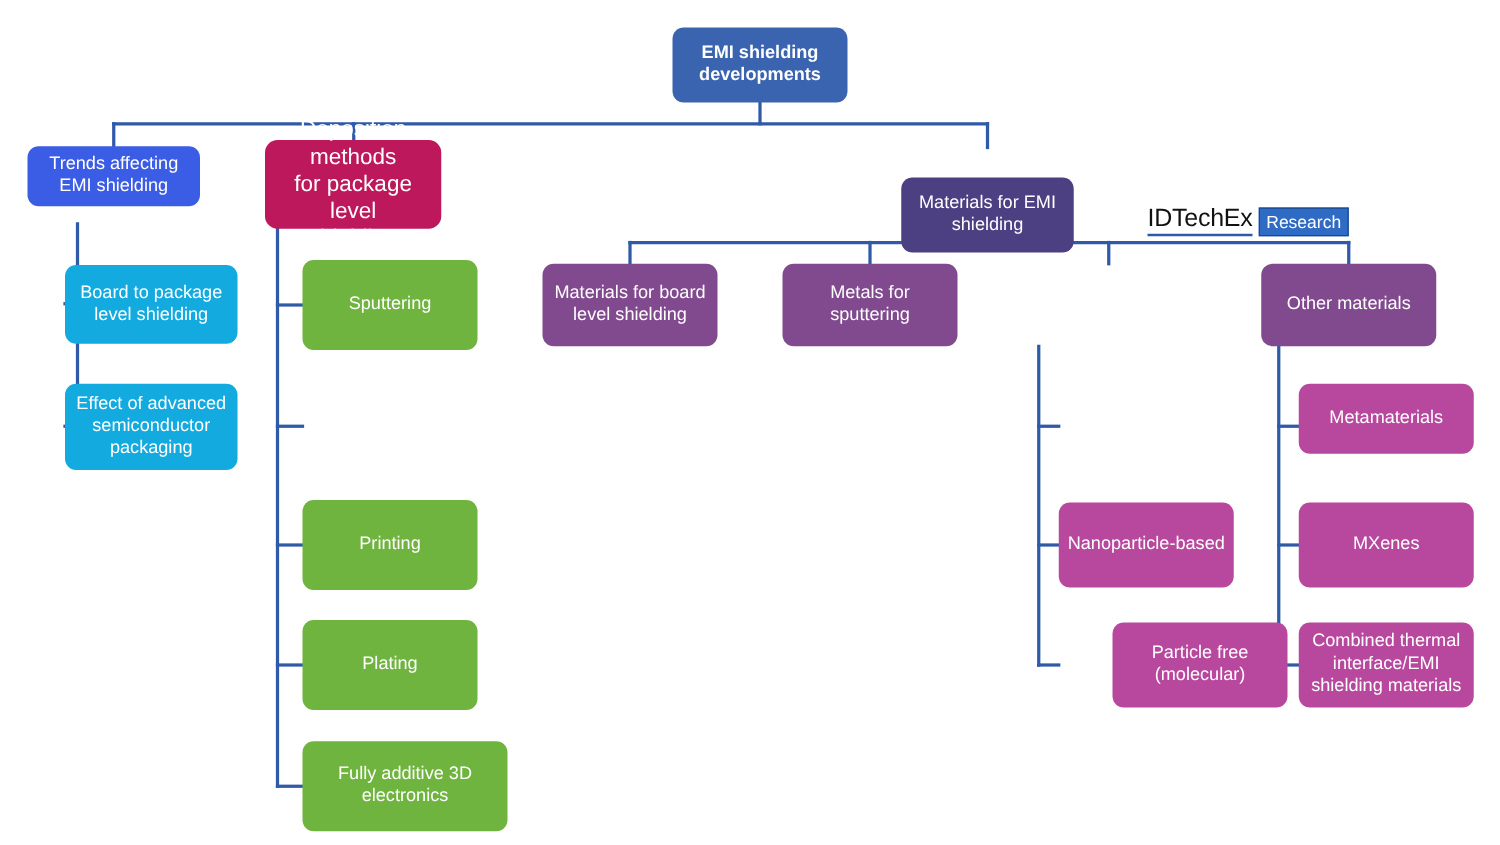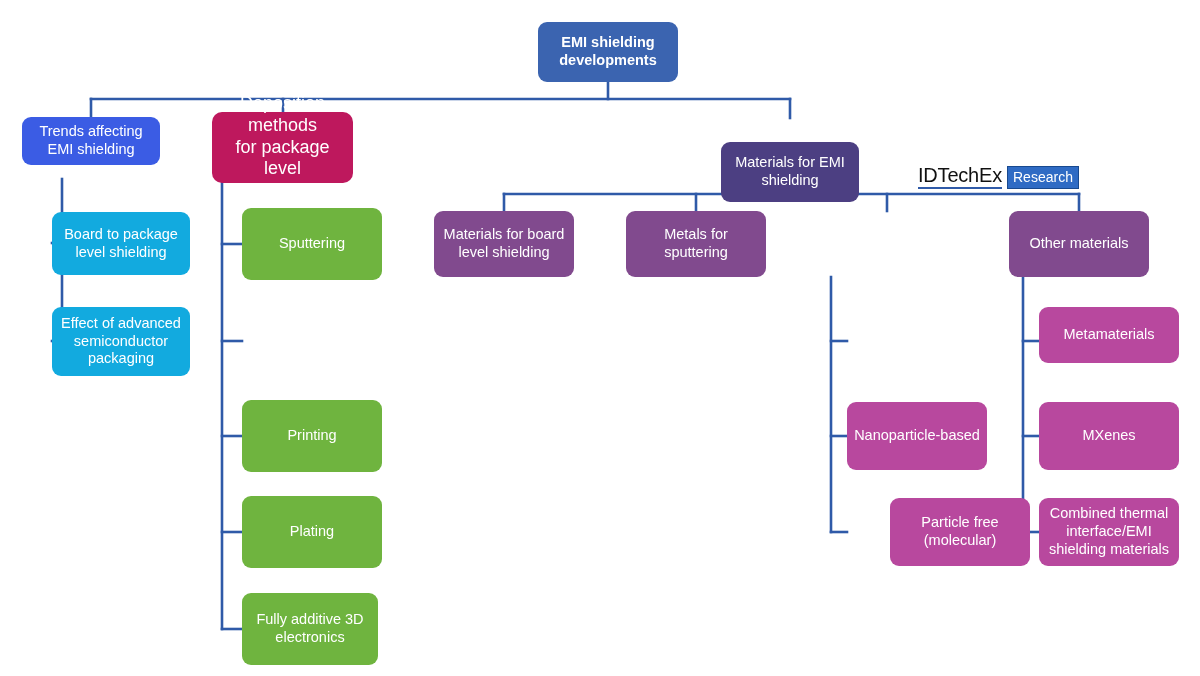--- a/index.html
+++ b/index.html
@@ -131,21 +131,21 @@
   <div class="node n-lightblue" style="left:52px; top:307px; width:138px; height:69px;">Effect of advanced
 semiconductor
 packaging</div>
 
   <div class="node n-darkgreen" style="left:212px; top:112px; width:141px; height:71px;">Deposition methods
 for package level
 shielding</div>
   <div class="node n-green" style="left:242px; top:208px; width:140px; height:72px;">Sputtering</div>
   <div class="node n-green" style="left:242px; top:400px; width:140px; height:72px;">Printing</div>
   <div class="node n-green" style="left:242px; top:496px; width:140px; height:72px;">Plating</div>
-  <div class="node n-green" style="left:242px; top:593px; width:136px; height:72px;">Fully additive 3D
+  <div class="node n-green" style="left:242px; top:593px; width:164px; height:72px;">Fully additive 3D
 electronics</div>
 
   <div class="node n-slate" style="left:721px; top:118px; width:138px; height:60px;">Materials for EMI
 shielding</div>
 
   <div class="node n-purple" style="left:434px; top:211px; width:140px; height:66px;">Materials for board
 level shielding</div>
   <div class="node n-purple" style="left:626px; top:211px; width:140px; height:66px;">Metals for
 sputtering</div>
   <div class="node n-purple" style="left:1009px; top:211px; width:140px; height:66px;text-align:right;">Other materials</div>

